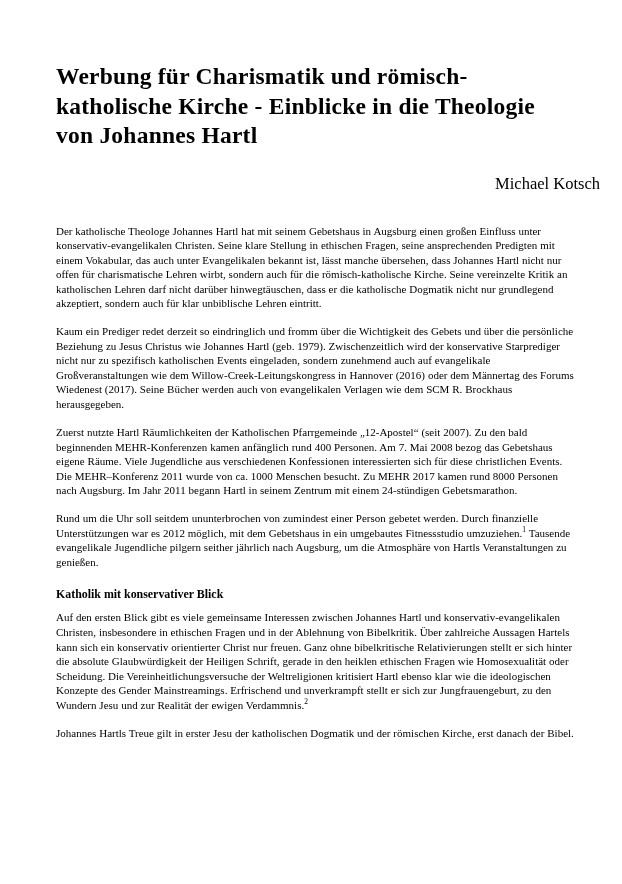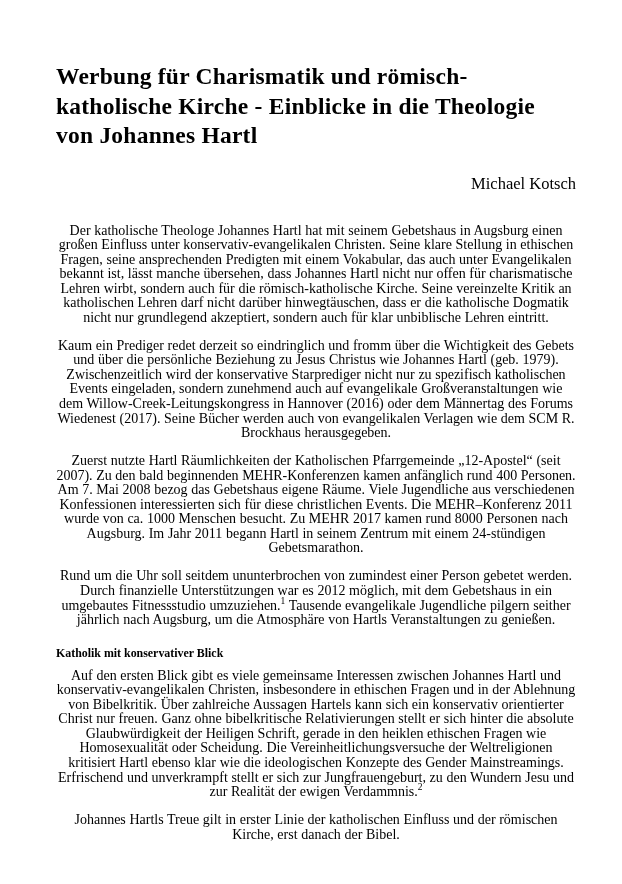--- a/index.html
+++ b/index.html
@@ -14,21 +14,21 @@
     overflow: hidden;
     font-family: "Liberation Serif", "DejaVu Serif", serif;
     color: #000000;
     -webkit-font-smoothing: antialiased;
   }
   .page {
     box-sizing: border-box;
     width: 622px;
     height: 884px;
     background: #ffffff;
-    padding: 62px 46px 0 56px;
+    padding: 62px 22px 0 56px;
   }
   .doc-title {
     font-size: 23.5px;
     font-weight: bold;
     line-height: 29.5px;
     letter-spacing: 0.01em;
     margin: 0 0 0 0;
     text-align: left;
     max-width: 520px;
   }
@@ -36,24 +36,24 @@
     font-size: 16.5px;
     font-weight: normal;
     line-height: 22px;
     margin: 22px 0 0 0;
     text-align: right;
   }
   .body-block {
     margin-top: 29px;
   }
   p.para {
-    font-size: 14px;
+    font-size: 11px;
     line-height: 14.55px;
     margin: 0 0 13.5px 0;
-    text-align: center;
+    text-align: left;
     max-width: 522px;
     word-spacing: 0.01em;
   }
   p.para:last-child {
     margin-bottom: 0;
   }
   h2.section-heading {
     font-size: 11.9px;
     font-weight: bold;
     line-height: 15px;
@@ -82,16 +82,16 @@
     <p class="para">Kaum ein Prediger redet derzeit so eindringlich und fromm über die Wichtigkeit des Gebets und über die persönliche Beziehung zu Jesus Christus wie Johannes Hartl (geb. 1979). Zwischenzeitlich wird der konservative Starprediger nicht nur zu spezifisch katholischen Events eingeladen, sondern zunehmend auch auf evangelikale Großveranstaltungen wie dem Willow-Creek-Leitungskongress in Hannover (2016) oder dem Männertag des Forums Wiedenest (2017). Seine Bücher werden auch von evangelikalen Verlagen wie dem SCM R. Brockhaus herausgegeben.</p>
 
     <p class="para">Zuerst nutzte Hartl Räumlichkeiten der Katholischen Pfarrgemeinde „12-Apostel“ (seit 2007). Zu den bald beginnenden MEHR-Konferenzen kamen anfänglich rund 400 Personen. Am 7. Mai 2008 bezog das Gebetshaus eigene Räume. Viele Jugendliche aus verschiedenen Konfessionen interessierten sich für diese christlichen Events. Die MEHR–Konferenz 2011 wurde von ca. 1000 Menschen besucht. Zu MEHR 2017 kamen rund 8000 Personen nach Augsburg. Im Jahr 2011 begann Hartl in seinem Zentrum mit einem 24-stündigen Gebetsmarathon.</p>
 
     <p class="para"><span>Rund um die Uhr soll seitdem ununterbrochen von zumindest einer Person gebetet werden. Durch finanzielle Unterstützungen war es 2012 möglich, mit dem Gebetshaus in ein umgebautes Fitnessstudio umzuziehen.</span><sup class="fn">1</sup><span> Tausende evangelikale Jugendliche pilgern seither jährlich nach Augsburg, um die Atmosphäre von Hartls Veranstaltungen zu genießen.</span></p>
 
     <h2 class="section-heading">Katholik mit konservativer Blick</h2>
 
     <p class="para"><span>Auf den ersten Blick gibt es viele gemeinsame Interessen zwischen Johannes Hartl und konservativ-evangelikalen Christen, insbesondere in ethischen Fragen und in der Ablehnung von Bibelkritik. Über zahlreiche Aussagen Hartels kann sich ein konservativ orientierter Christ nur freuen. Ganz ohne bibelkritische Relativierungen stellt er sich hinter die absolute Glaubwürdigkeit der Heiligen Schrift, gerade in den heiklen ethischen Fragen wie Homosexualität oder Scheidung. Die Vereinheitlichungsversuche der Weltreligionen kritisiert Hartl ebenso klar wie die ideologischen Konzepte des Gender Mainstreamings. Erfrischend und unverkrampft stellt er sich zur Jungfrauengeburt, zu den Wundern Jesu und zur Realität der ewigen Verdammnis.</span><sup class="fn">2</sup><span></span></p>
 
-    <p class="para">Johannes Hartls Treue gilt in erster Linie der katholischen Einfluss und der römischen Kirche, erst danach der Bibel.</p>
+    <p class="para">Johannes Hartls Treue gilt in erster Jesu der katholischen Dogmatik und der römischen Kirche, erst danach der Bibel.</p>
 
   </div>
 </div>
 
 </body></html>

